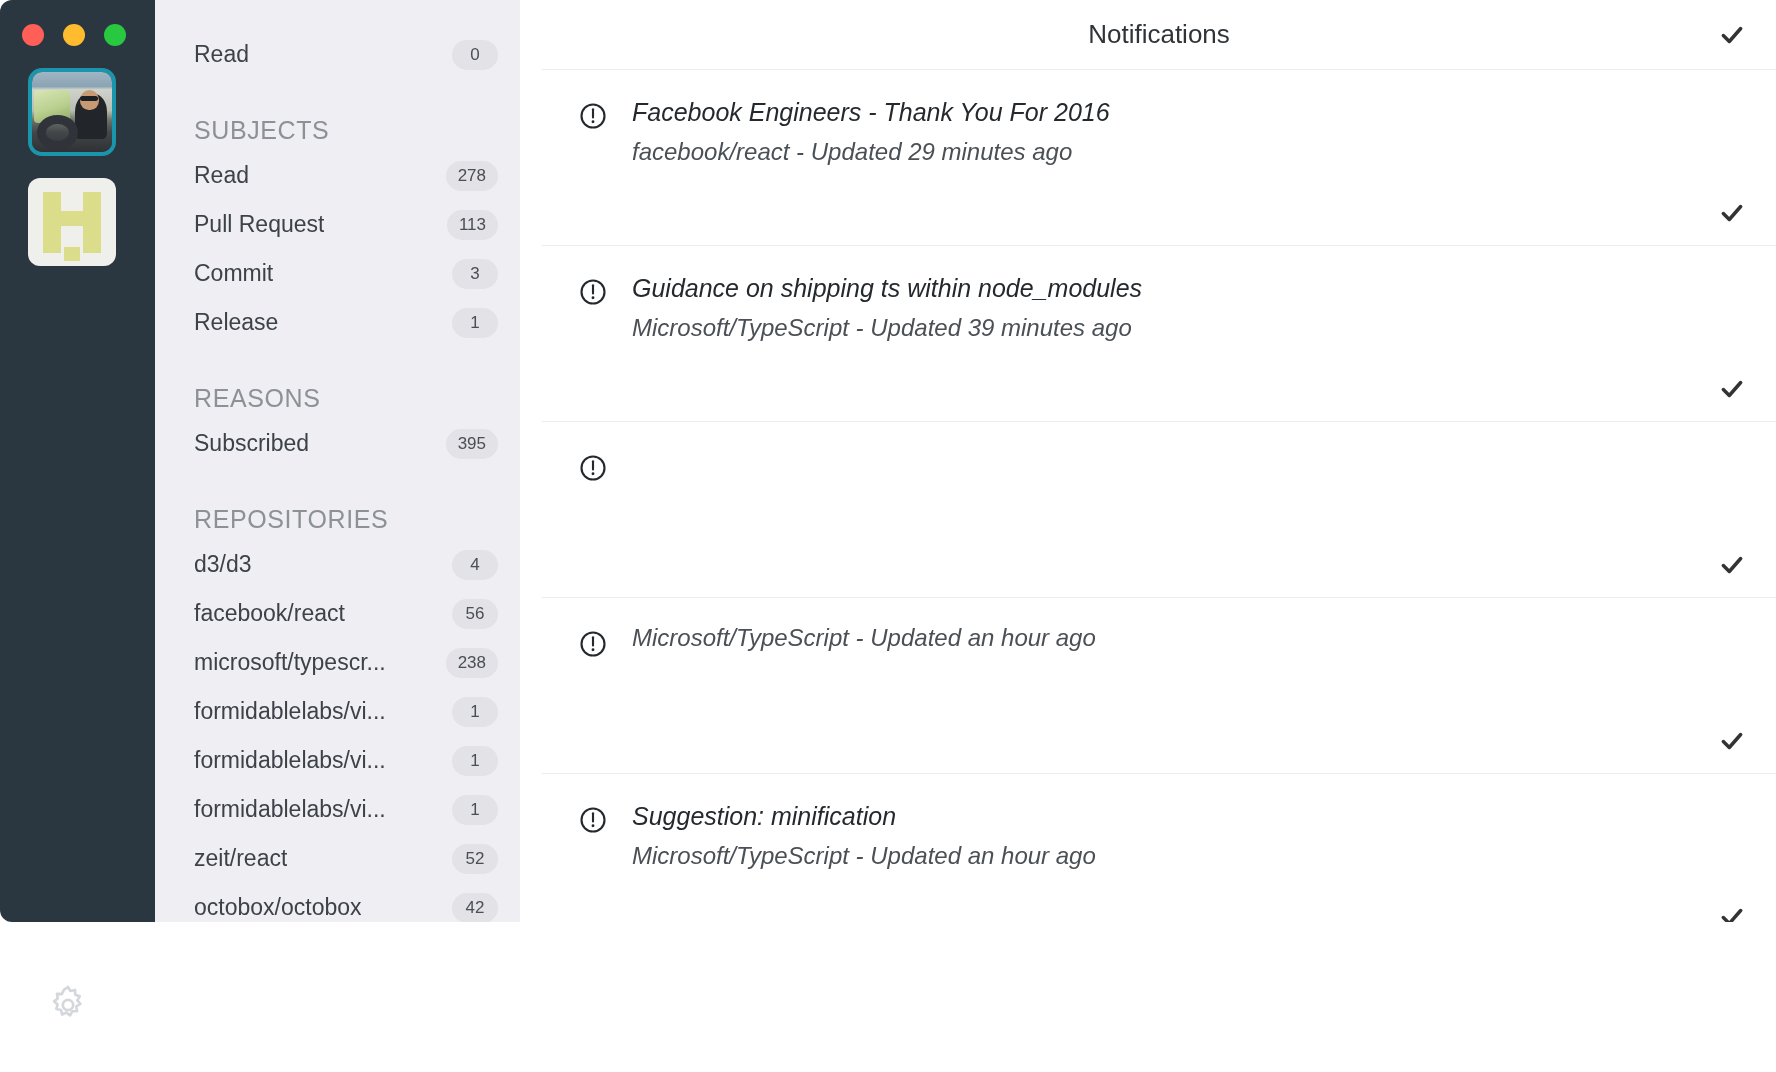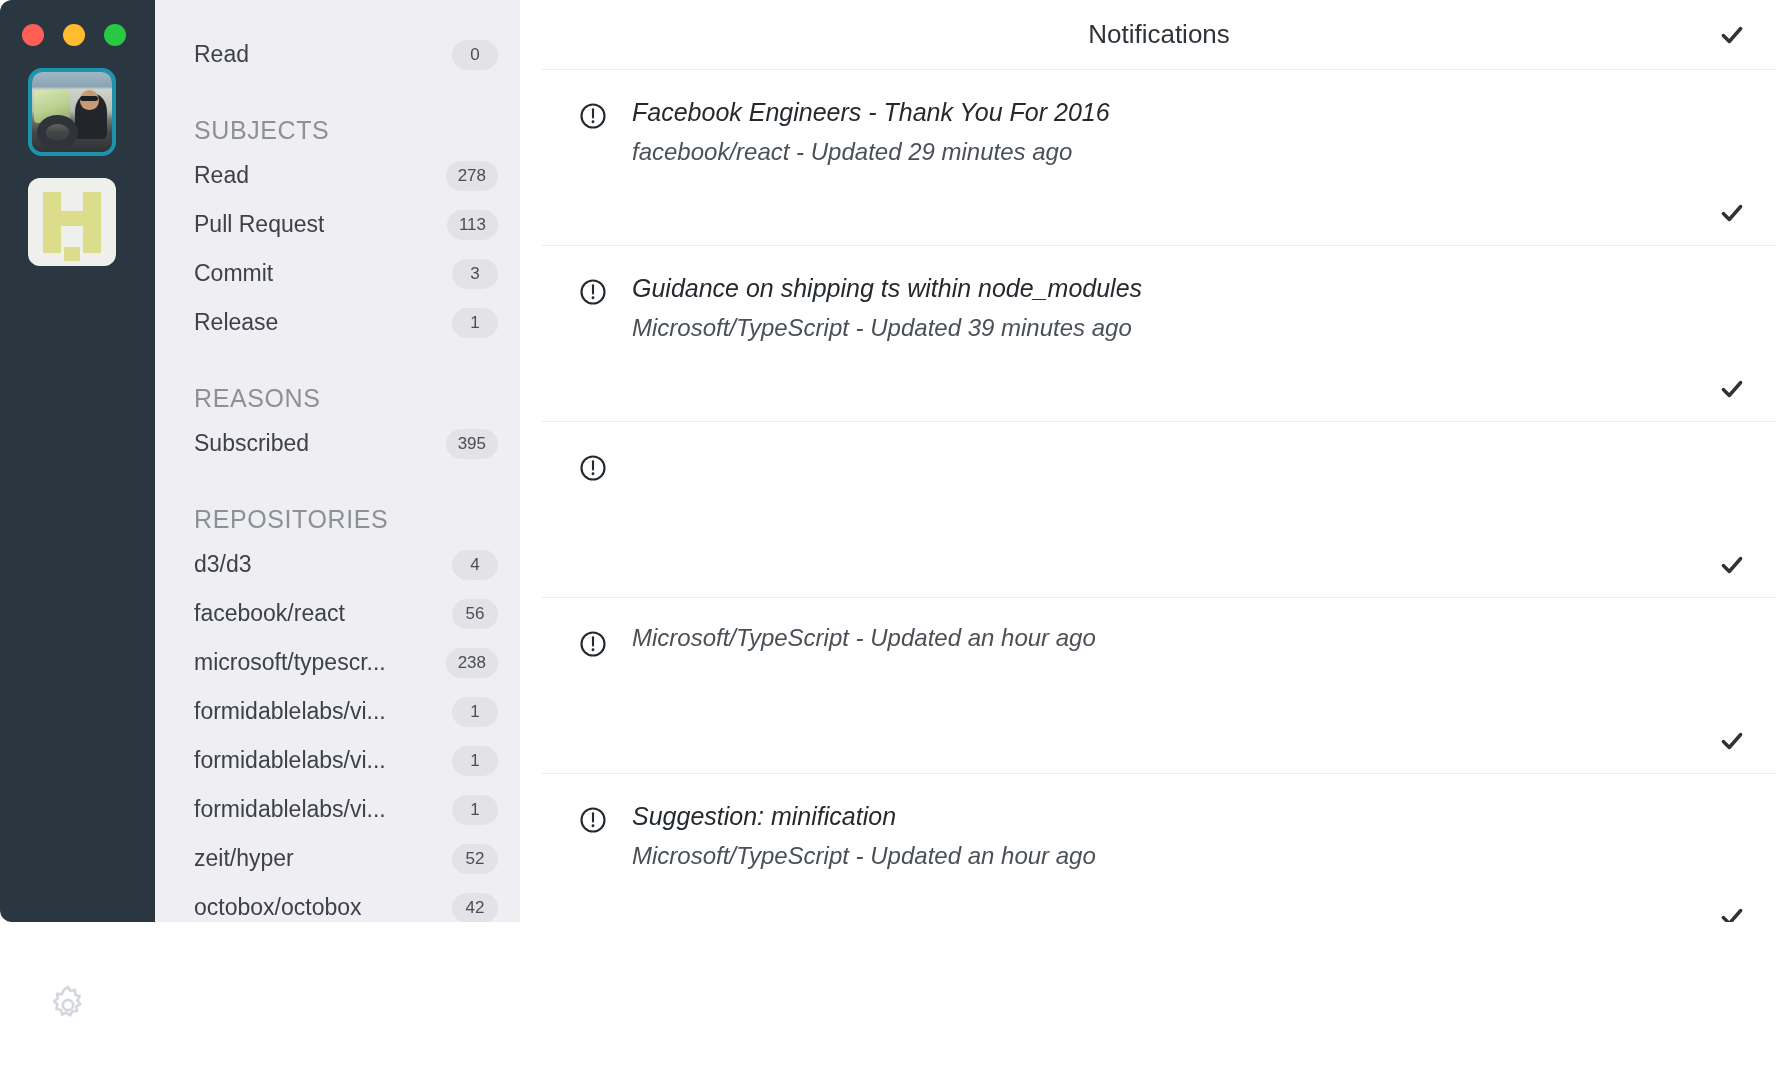--- a/index.html
+++ b/index.html
@@ -339,21 +339,21 @@
     </div>
     <div class="side-row">
       <span class="label">formidablelabs/vi...</span>
       <span class="badge">1</span>
     </div>
     <div class="side-row">
       <span class="label">formidablelabs/vi...</span>
       <span class="badge">1</span>
     </div>
     <div class="side-row">
-      <span class="label">zeit/hyper</span>
+      <span class="label">zeit/react</span>
       <span class="badge">52</span>
     </div>
     <div class="side-row">
       <span class="label">octobox/octobox</span>
       <span class="badge">42</span>
     </div>
   </div>
 
   <div class="main">
 

